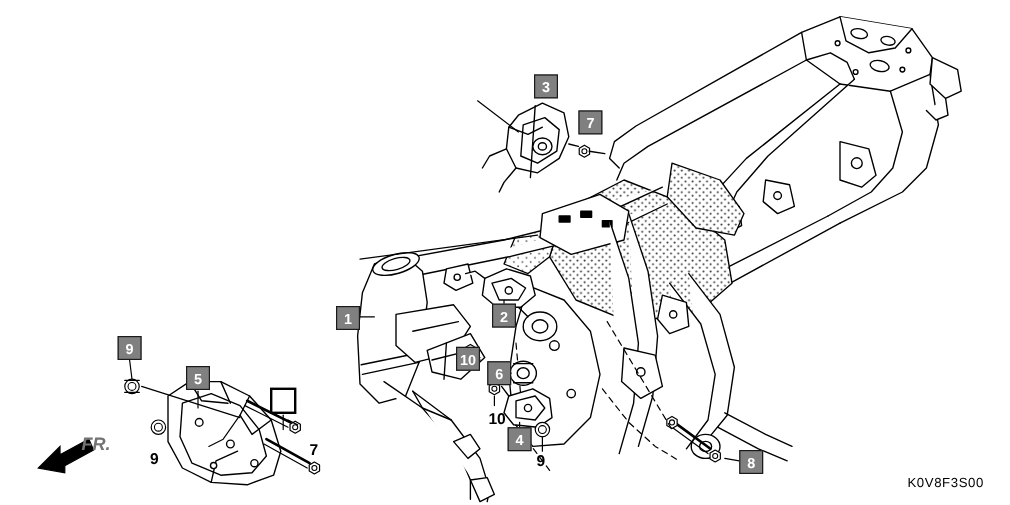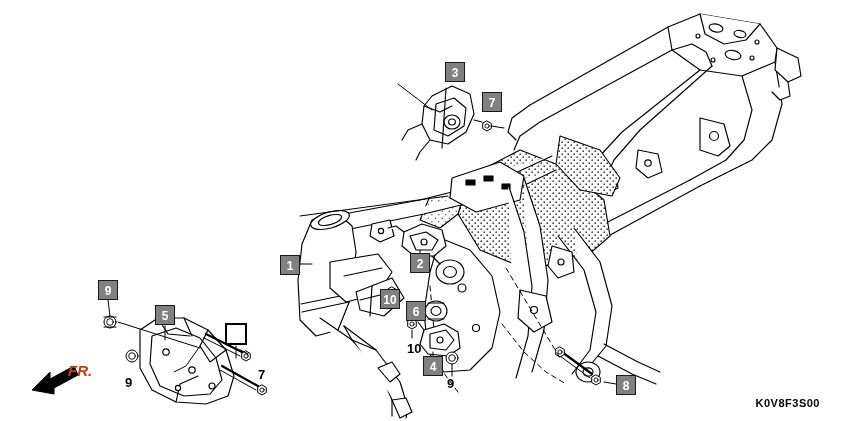--- a/index.html
+++ b/index.html
@@ -53,29 +53,29 @@
     position:absolute;
     left:30px;top:360px;
     width:80px;height:36px;
   }
   #frmark .fr-text{
     position:absolute;
     left:38px;top:2px;
     font-size:15px;
     font-weight:bold;
     font-style:italic;
-    color:#c2410c;
+    color:#737373;
     font-family:"Liberation Sans", sans-serif;
   }
   
   #partcode{
     position:absolute;
     right:22px;bottom:12px;
     font-size:11px;
-    font-weight:bold;
+    font-weight:normal;
     color:#000000;
     letter-spacing:0.5px;
     font-family:"Liberation Sans", sans-serif;
     margin-top:44px;
   }
 </style>
 </head>
 <body>
 
 <div id="sheet">

